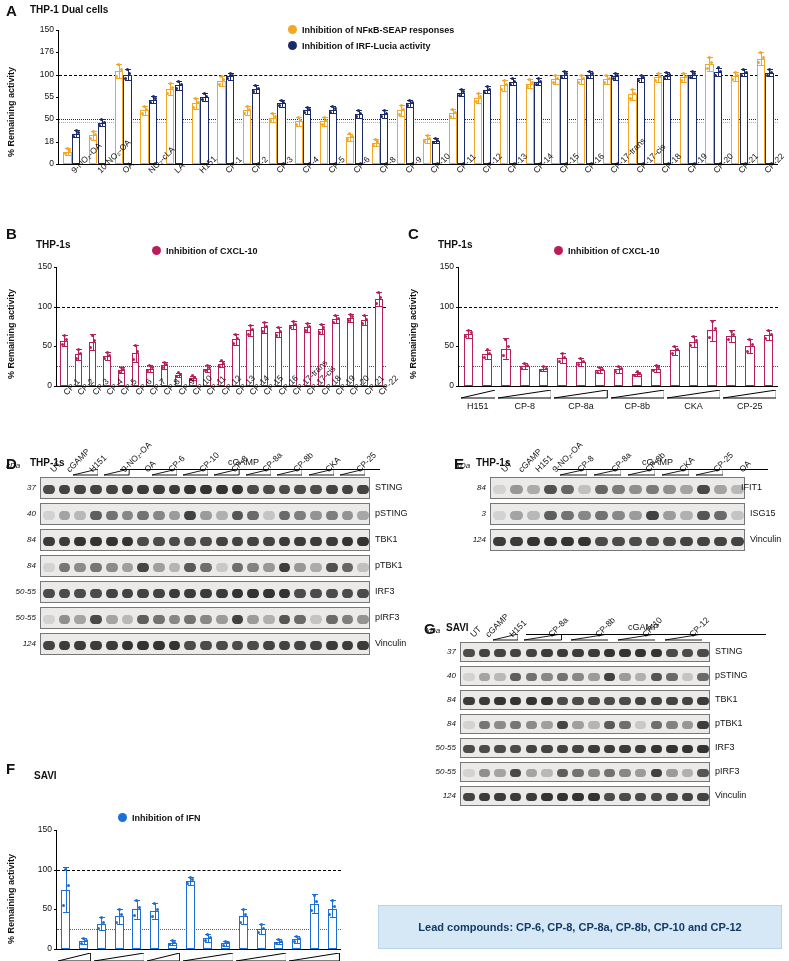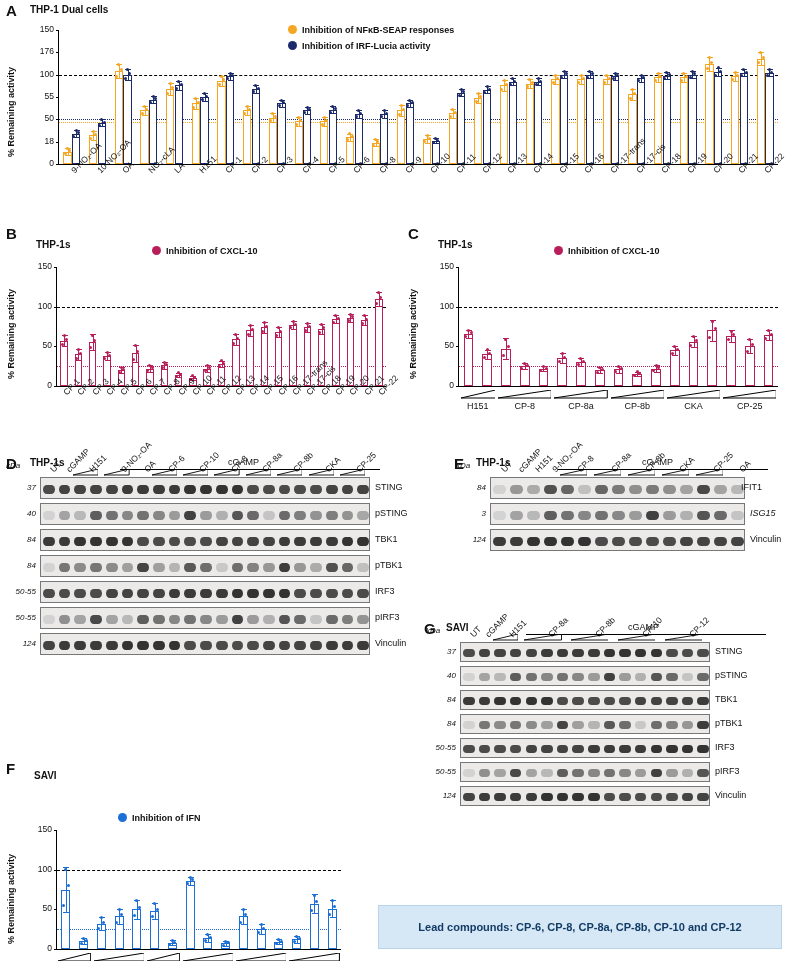--- a/index.html
+++ b/index.html
@@ -1139,21 +1139,21 @@
         <div class="band" style="left: 121.21px; width: 12.58px; height: 9.24px; top: 6.6px; background: rgb(135, 135, 135); filter: blur(0.7px);"></div>
         <div class="band" style="left: 138.21px; width: 12.58px; height: 9.24px; top: 6.6px; background: rgb(155, 155, 155); filter: blur(0.7px);"></div>
         <div class="band" style="left: 155.21px; width: 12.58px; height: 9.24px; top: 6.6px; background: rgb(65, 65, 65); filter: blur(0.7px);"></div>
         <div class="band" style="left: 172.21px; width: 12.58px; height: 9.24px; top: 6.6px; background: rgb(155, 155, 155); filter: blur(0.7px);"></div>
         <div class="band" style="left: 189.21px; width: 12.58px; height: 9.24px; top: 6.6px; background: rgb(176, 176, 176); filter: blur(0.7px);"></div>
         <div class="band" style="left: 206.21px; width: 12.58px; height: 9.24px; top: 6.6px; background: rgb(85, 85, 85); filter: blur(0.7px);"></div>
         <div class="band" style="left: 223.21px; width: 12.58px; height: 9.24px; top: 6.6px; background: rgb(106, 106, 106); filter: blur(0.7px);"></div>
         <div class="band" style="left: 240.21px; width: 12.58px; height: 9.24px; top: 6.6px; background: rgb(196, 196, 196); filter: blur(0.7px);"></div>
       </div>
       <div class="mw" style="left: 4px; top: 38px; width: 32px;">3</div>
-      <div class="blotname" style="left: 300px; top: 37px; font-style: italic;">ISG15</div>
+      <div class="blotname" style="left: 300px; top: 37px;">ISG15</div>
       <div class="blotrow" style="position: absolute; left: 40px; top: 58px; width: 255px; height: 22px; background: rgb(236, 234, 232);">
         <div class="band" style="left: 2.21px; width: 12.58px; height: 9.24px; top: 6.6px; background: rgb(59, 59, 59); filter: blur(0.7px);"></div>
         <div class="band" style="left: 19.21px; width: 12.58px; height: 9.24px; top: 6.6px; background: rgb(59, 59, 59); filter: blur(0.7px);"></div>
         <div class="band" style="left: 36.21px; width: 12.58px; height: 9.24px; top: 6.6px; background: rgb(51, 51, 51); filter: blur(0.7px);"></div>
         <div class="band" style="left: 53.21px; width: 12.58px; height: 9.24px; top: 6.6px; background: rgb(51, 51, 51); filter: blur(0.7px);"></div>
         <div class="band" style="left: 70.21px; width: 12.58px; height: 9.24px; top: 6.6px; background: rgb(51, 51, 51); filter: blur(0.7px);"></div>
         <div class="band" style="left: 87.21px; width: 12.58px; height: 9.24px; top: 6.6px; background: rgb(51, 51, 51); filter: blur(0.7px);"></div>
         <div class="band" style="left: 104.21px; width: 12.58px; height: 9.24px; top: 6.6px; background: rgb(75, 75, 75); filter: blur(0.7px);"></div>
         <div class="band" style="left: 121.21px; width: 12.58px; height: 9.24px; top: 6.6px; background: rgb(75, 75, 75); filter: blur(0.7px);"></div>
         <div class="band" style="left: 138.21px; width: 12.58px; height: 9.24px; top: 6.6px; background: rgb(75, 75, 75); filter: blur(0.7px);"></div>

